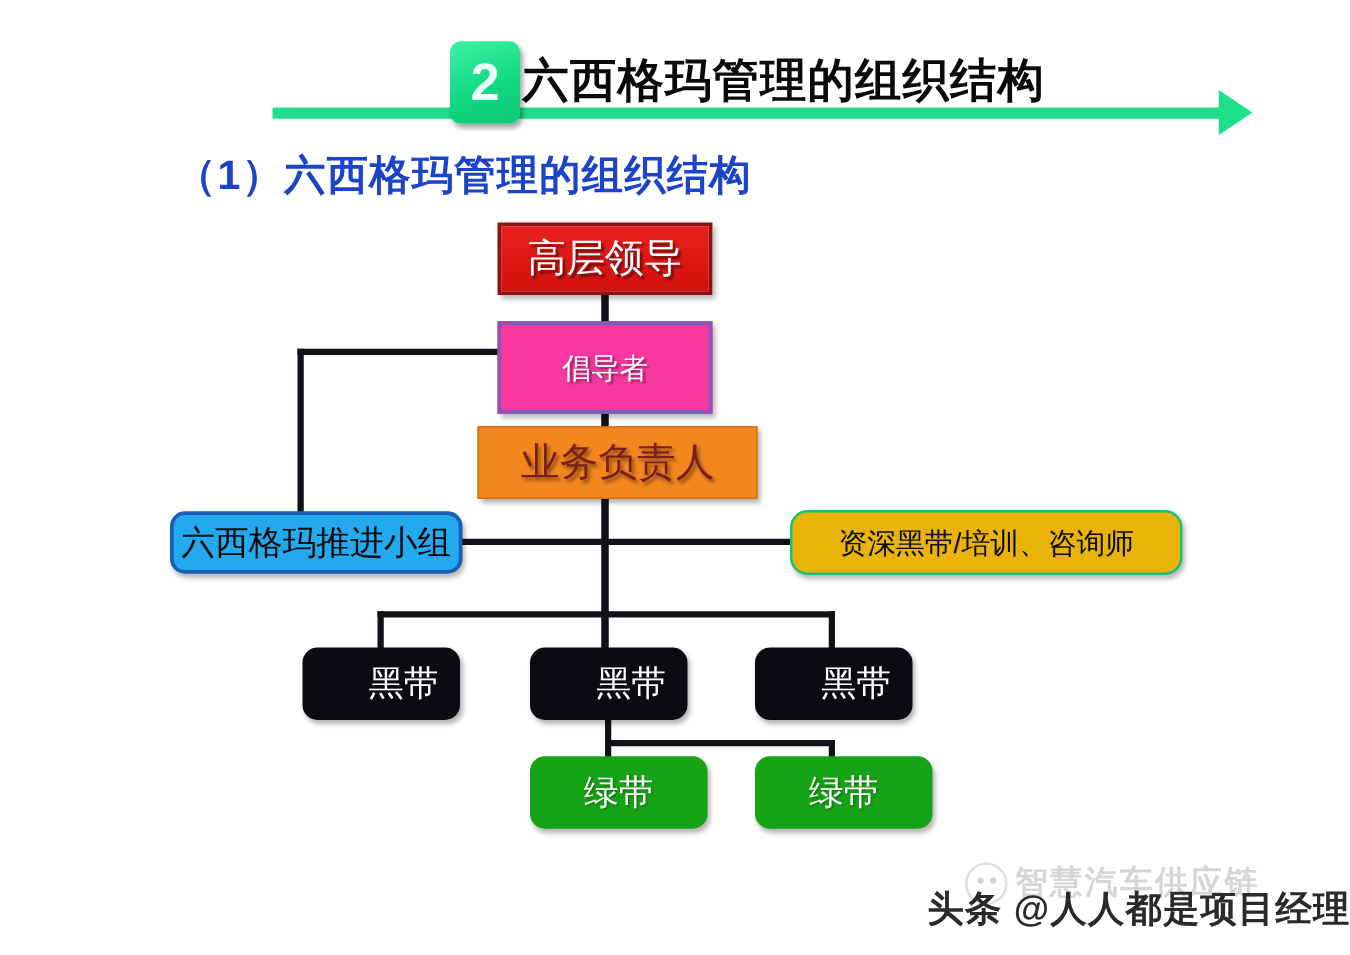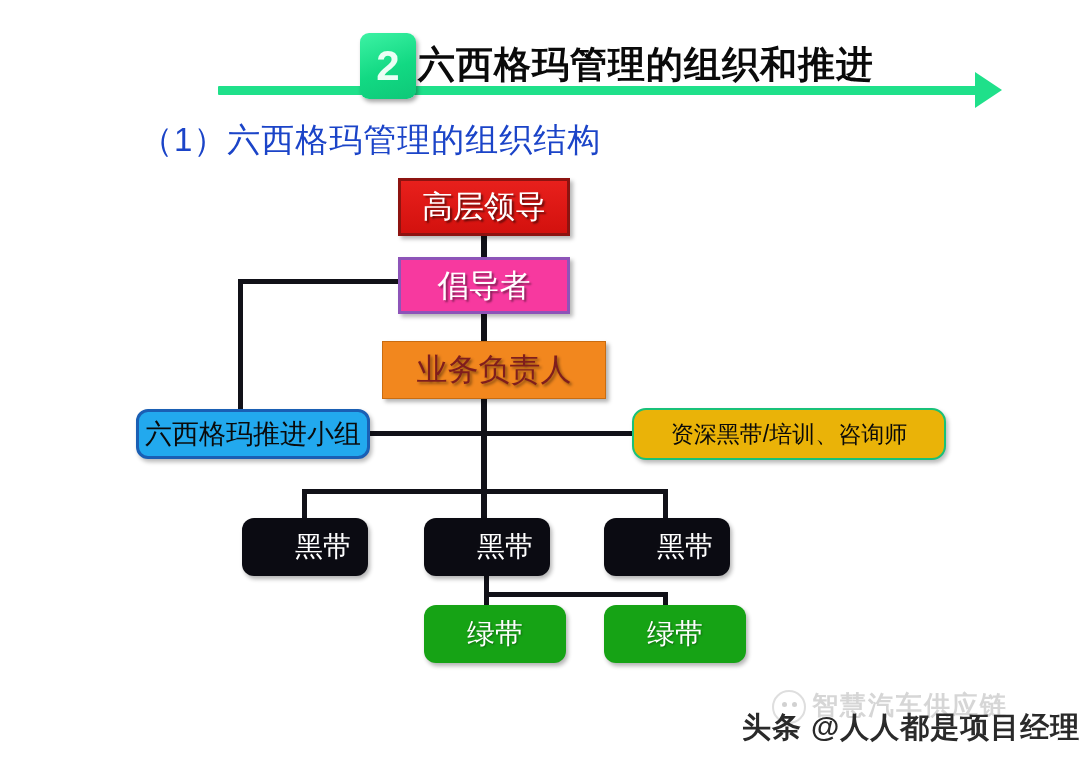--- a/index.html
+++ b/index.html
@@ -31,40 +31,40 @@
     display:flex; align-items:center; justify-content:center;
     line-height:1;
   }
   .hdr-title {
     position:absolute; left:418px; top:40px;
     font-size:37px; font-weight:bold; color:#0a0a0a;
     letter-spacing:1px; white-space:nowrap;
   }
   .sub-title {
     position:absolute; left:140px; top:118px;
-    font-size:33px; font-weight:normal; color:#1b44c8;
+    font-size:33px; font-weight:bold; color:#1b44c8;
     letter-spacing:1px; white-space:nowrap;
   }
 
   
   .node {
     position:absolute; display:flex; align-items:center; justify-content:center;
     font-weight:normal; white-space:nowrap; z-index:5;
   }
 
   .n-exec {
     left:398px; top:178px; width:172px; height:58px;
     background:linear-gradient(180deg,#e8201c 0%,#d3110e 100%);
     border:3px solid #8d1310; color:#ffffff; font-size:31px;
     text-shadow:2px 2px 2px rgba(0,0,0,.55);
     box-shadow:3px 3px 4px rgba(0,0,0,.28);
   }
   .n-champ {
-    left:398px; top:257px; width:172px; height:57px;
-    background:#f7399f; border:3px solid #8d54b8; color:#ffffff; font-size:31px;
+    left:398px; top:257px; width:172px; height:74px;
+    background:#f7399f; border:3px solid #8d54b8; color:#ffffff; font-size:23px;
     text-shadow:2px 2px 2px rgba(0,0,0,.45);
     box-shadow:3px 3px 4px rgba(0,0,0,.28);
   }
   .n-owner {
     left:382px; top:341px; width:224px; height:58px;
     background:#f2871e; border:1px solid #c96c11; color:#7f1d1d; font-size:31px;
     text-shadow:2px 2px 3px rgba(0,0,0,.45);
     box-shadow:3px 3px 4px rgba(0,0,0,.3);
   }
   .n-team {
@@ -125,21 +125,21 @@
   .wm-logo::after  { left:18px; }
 </style>
 </head>
 <body>
 
 <div id="slide">
 
   <div class="hdr-line"></div>
   <div class="hdr-arrow"></div>
   <div class="hdr-badge">2</div>
-  <div class="hdr-title">六西格玛管理的组织和推进</div>
+  <div class="hdr-title">六西格玛管理的组织结构</div>
   <div class="sub-title">（1）六西格玛管理的组织结构</div>
 
   <div class="ln" style="left:481px; top:236px; width:6px; height:22px;"></div>
 
   <div class="ln" style="left:481px; top:314px; width:6px; height:28px;"></div>
 
   <div class="ln" style="left:238px; top:279px; width:162px; height:5px;"></div>
   <div class="ln" style="left:238px; top:279px; width:5px; height:132px;"></div>
 
   <div class="ln" style="left:481px; top:399px; width:6px; height:122px;"></div>

